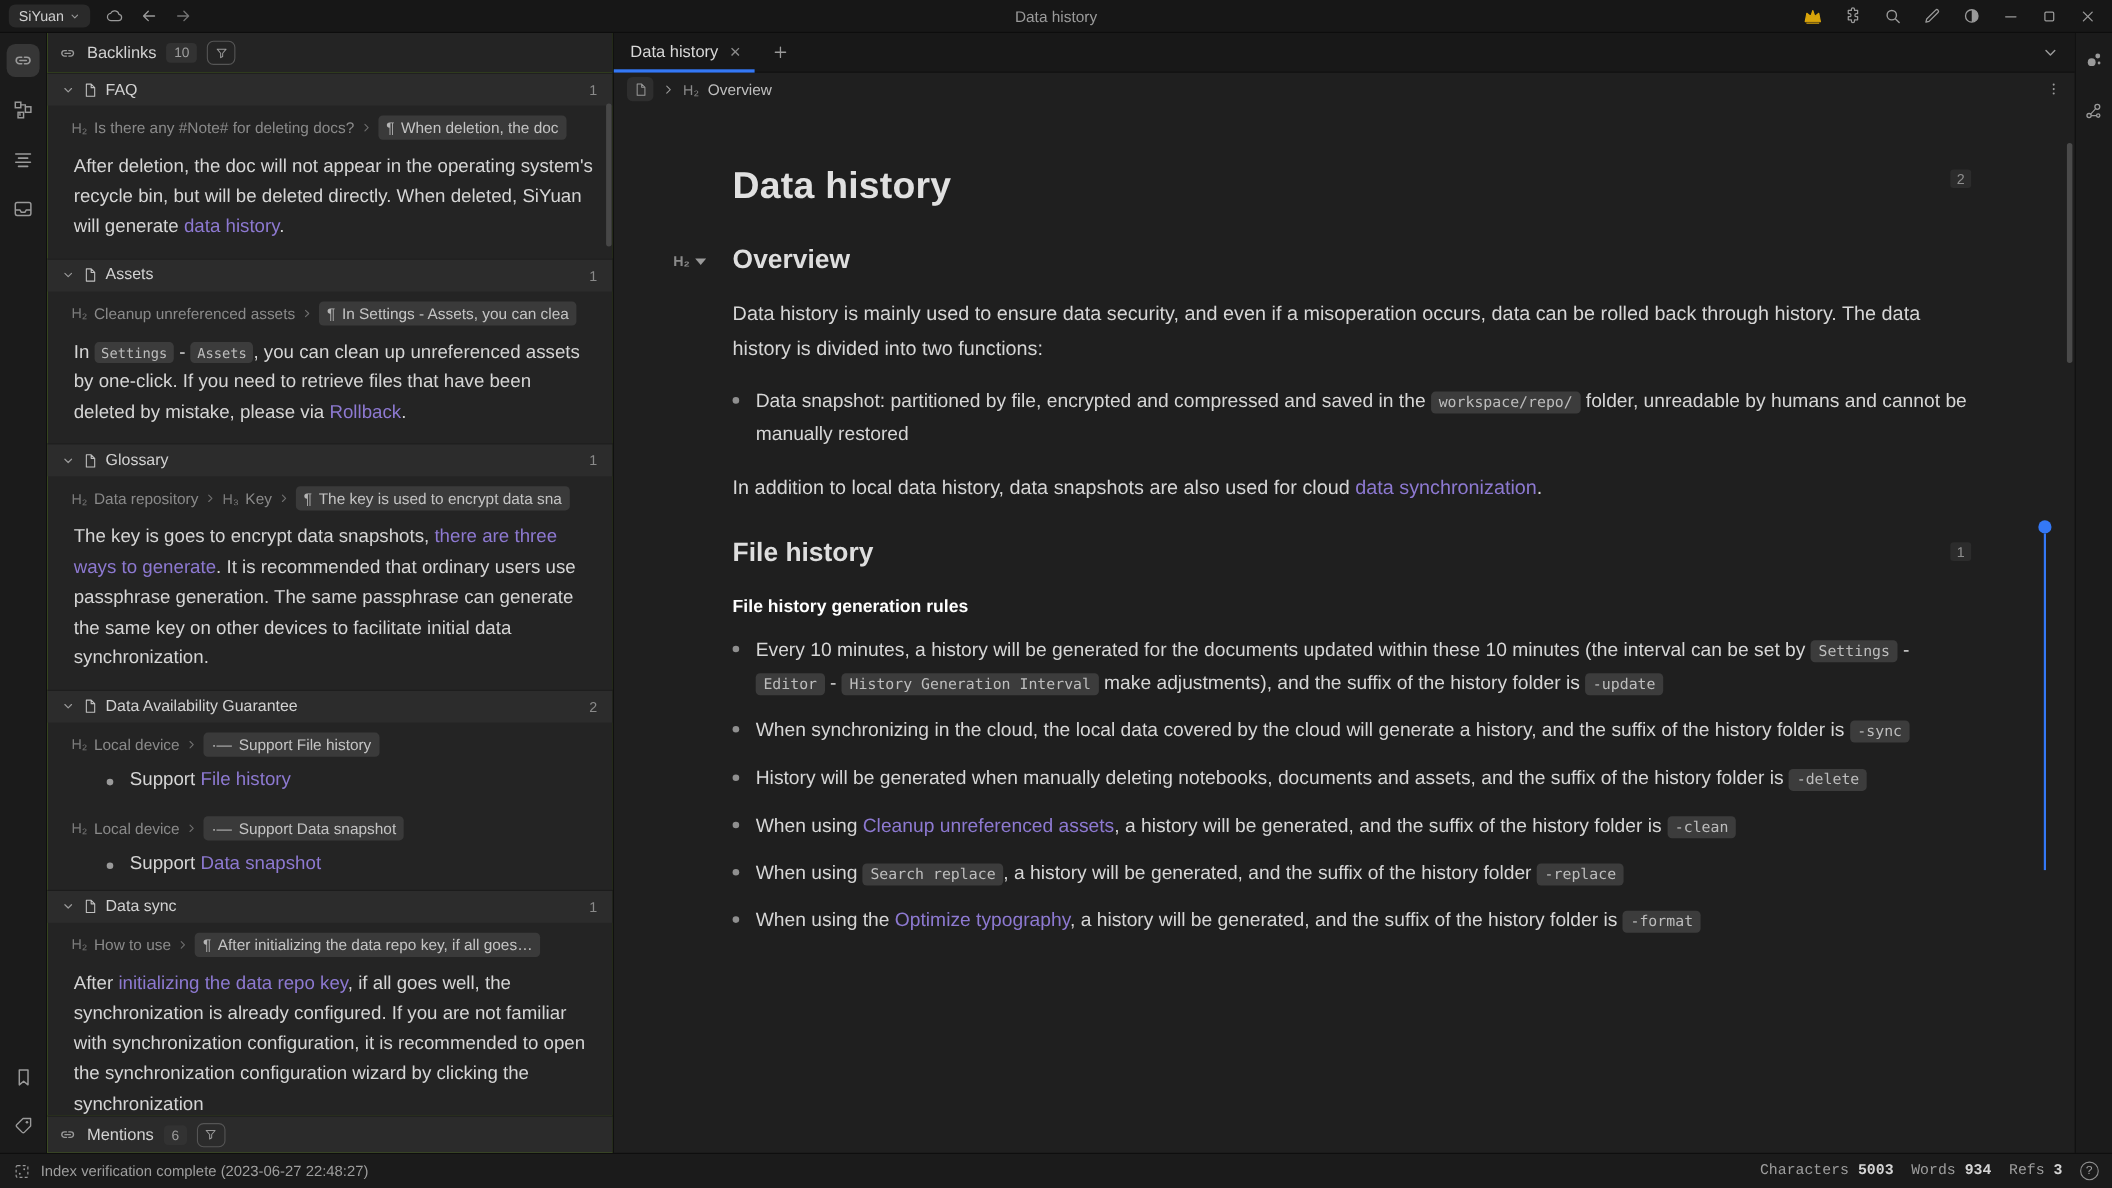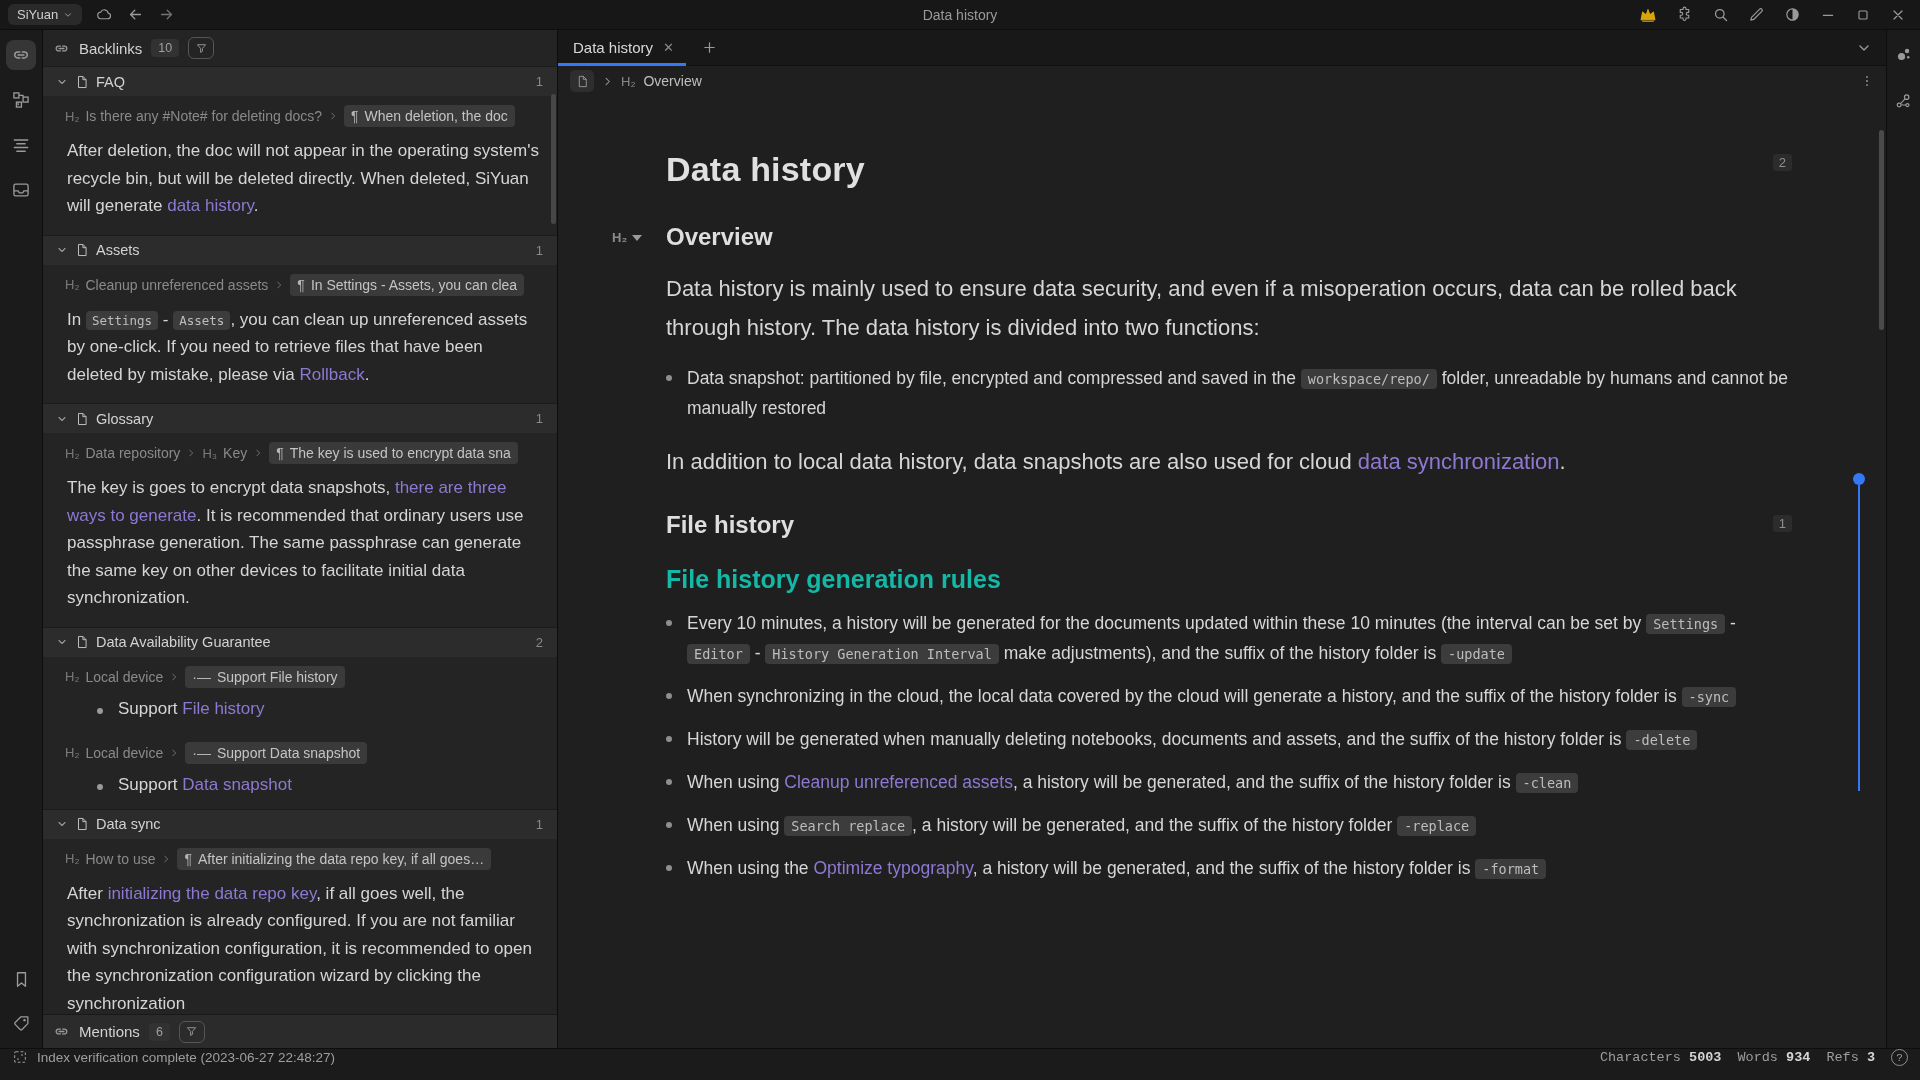--- a/index.html
+++ b/index.html
@@ -70,41 +70,41 @@
   .doc-chip { width:24px; height:22px; background:#2e2e2e; border-radius:5px;
               display:flex; align-items:center; justify-content:center; }
   .crumbbar .tag { font-size:13px; color:#8a8a8a; }
   .crumbbar .txt { font-size:14px; color:#bfbfbf; }
   .crumbbar-right { margin-left:auto; }
 
   .content { flex:1; overflow:hidden; padding:38px 88px 0 108px; position:relative; }
   .blk { position:relative; }
   .blk h1 { font-size:34px; color:#e0e0e0; margin:16px 0 34px; letter-spacing:.2px; }
   .blk h2 { font-size:24px; color:#dedede; margin:30px 0 18px; }
-  .blk h3 { font-size:25px; color:#14b8a6; margin:26px 0 14px; }
-  .blk p  { font-size:22px; line-height:1.78; color:#d6d6d6; margin:10px 0 16px; }
+  .blk h3 { font-size:16px; color:#ffffff; margin:26px 0 14px; }
+  .blk p  { font-size:18px; line-height:1.78; color:#d6d6d6; margin:10px 0 16px; }
   .blk ul { list-style:none; margin:4px 0 18px; }
   .blk li { display:flex; gap:15px; margin:7px 0 13px; font-size:17.5px; line-height:1.72; color:#d6d6d6; }
   .blk li .li-dot { margin-top:12px; background:#8f8f8f; }
   .blk li .li-body { flex:1; }
   .blk .ichip { font-size:13.5px; padding:2px 7px; }
   .badge { position:absolute; right:6px; top:4px; background:#2c2c2c; color:#8f8f8f;
            font-size:13px; border-radius:3px; padding:1px 6px; }
   .gutter { position:absolute; left:-54px; top:7px; display:flex; align-items:center; gap:5px;
             color:#8a8a8a; font-size:13px; }
   .tri-down { width:0; height:0; border-left:5px solid transparent; border-right:5px solid transparent;
               border-top:6px solid #9a9a9a; }
   .ed-scroll { position:absolute; right:2px; top:100px; width:5px; height:200px; background:#4a4a4a; border-radius:3px; }
   .blue-ind { position:absolute; right:21px; top:443px; width:12px; height:318px; pointer-events:none; }
   .blue-ind .bdot { width:12px; height:12px; border-radius:50%; background:#3478f6; }
   .blue-ind .bline { width:2px; height:306px; background:#3478f6; margin-left:5px; }
 
   
   .statusbar { height:32px; background:#1b1b1b; border-top:1px solid #0e0e0e;
-               display:flex; align-items:flex-start; padding:0 12px; gap:10px; }
+               display:flex; align-items:center; padding:0 12px; gap:10px; }
   .status-left { display:flex; align-items:center; gap:9px; color:#9e9e9e; font-size:13.5px; }
   .status-right { margin-left:auto; display:flex; align-items:center; gap:16px; color:#9e9e9e; font-size:13.5px;font-family:Liberation Mono, monospace; }
   .status-right b { color:#d5d5d5; font-weight:bold; }
   .help-circle { width:17px; height:17px; border:1.6px solid #8f8f8f; border-radius:50%; color:#9e9e9e;
                  font-size:11px; display:flex; align-items:center; justify-content:center; }
 </style>
 </head>
 <body>
 
 <div class="titlebar">

